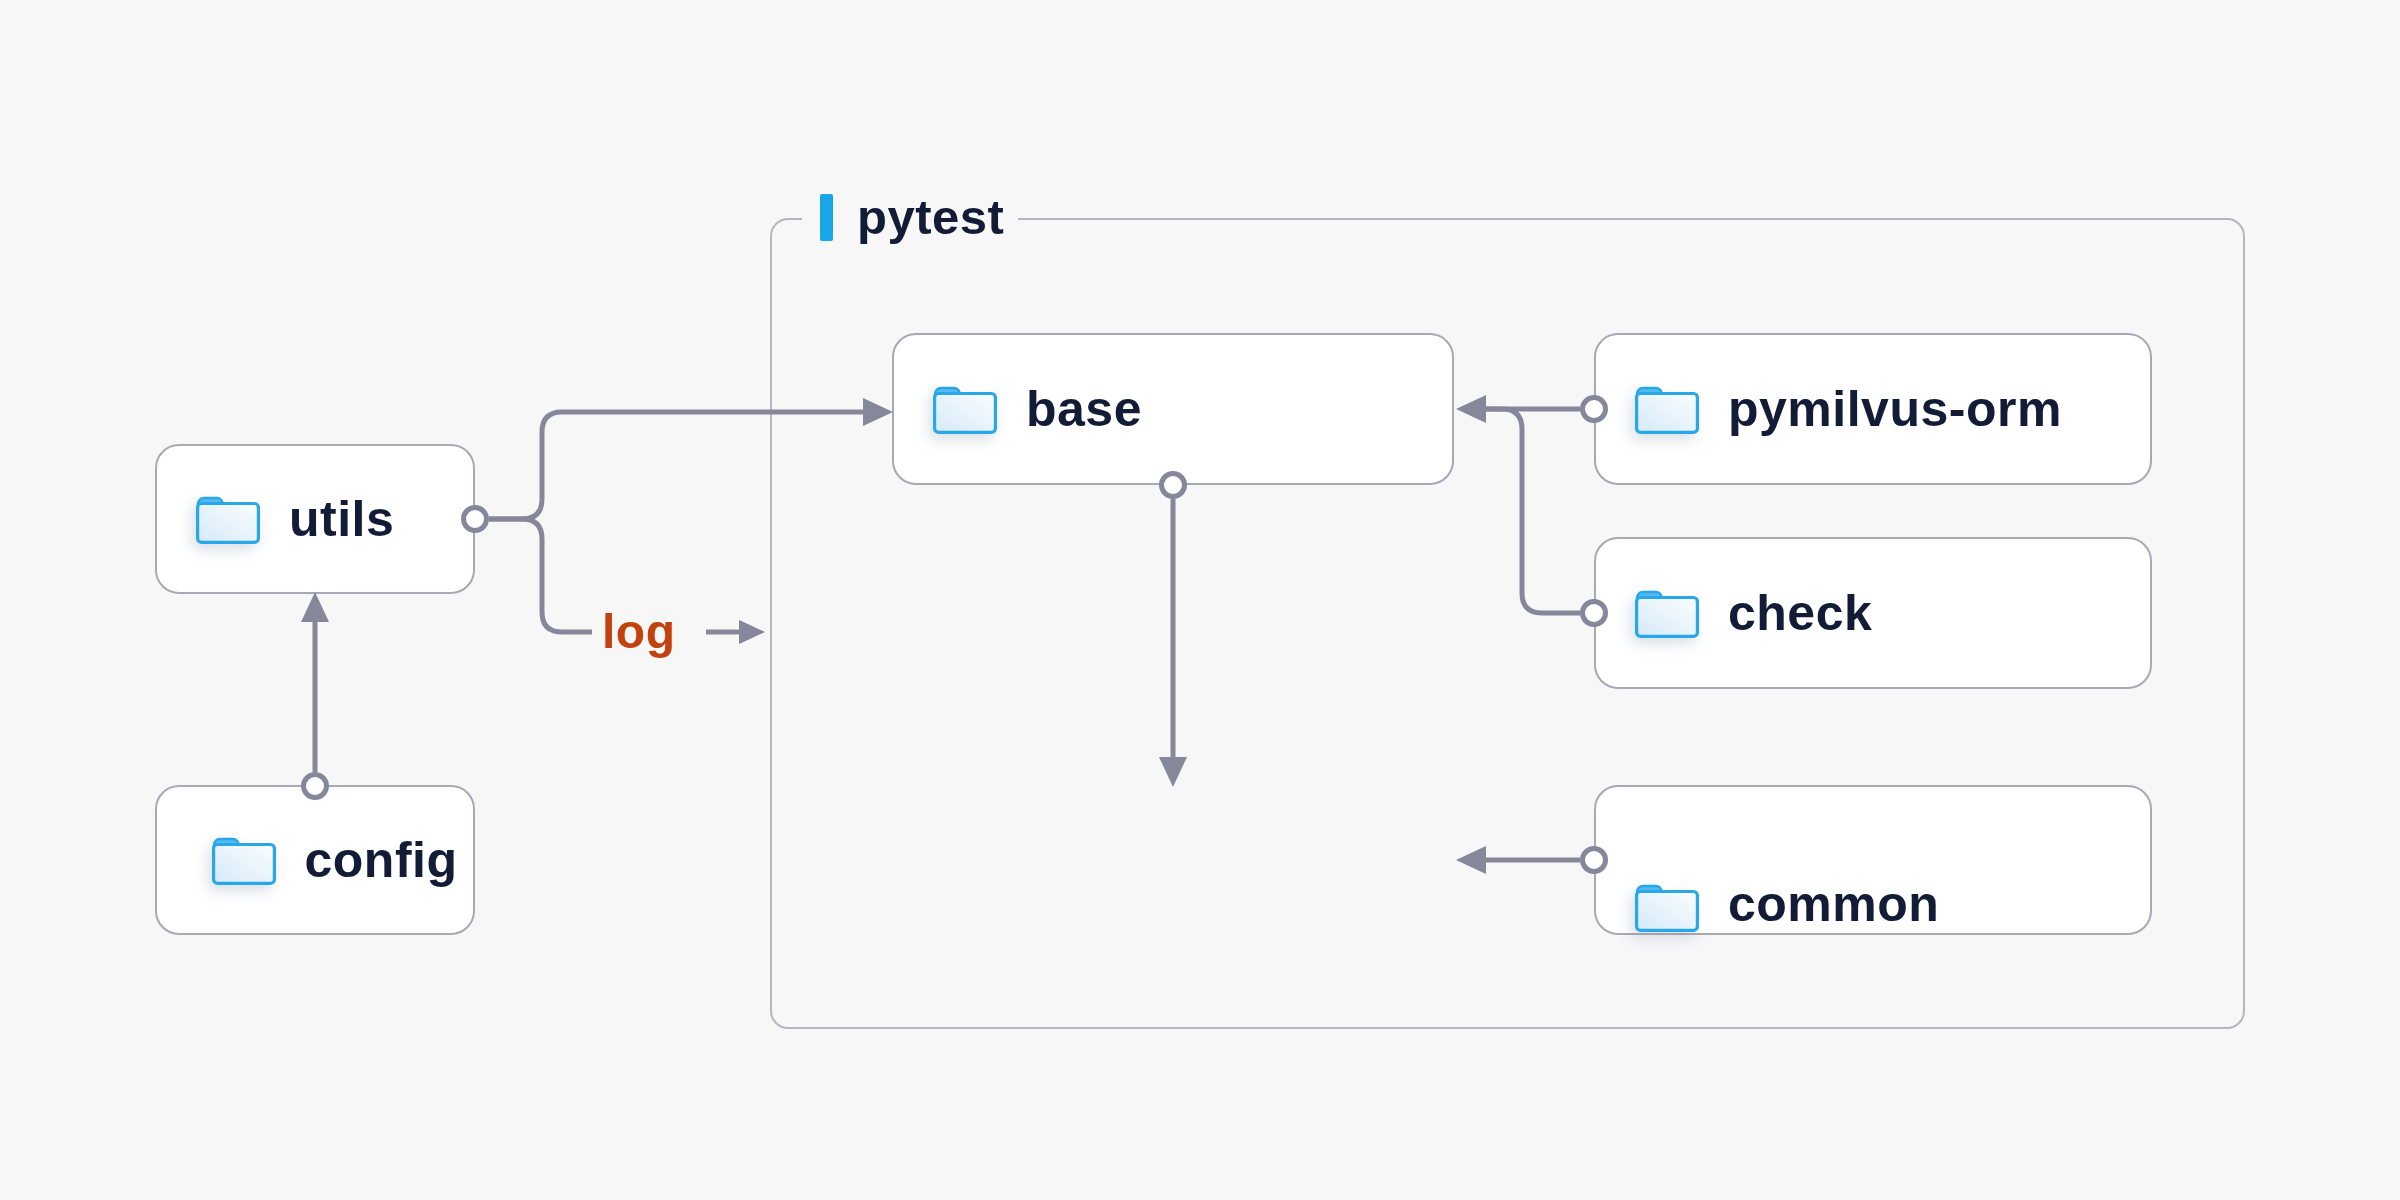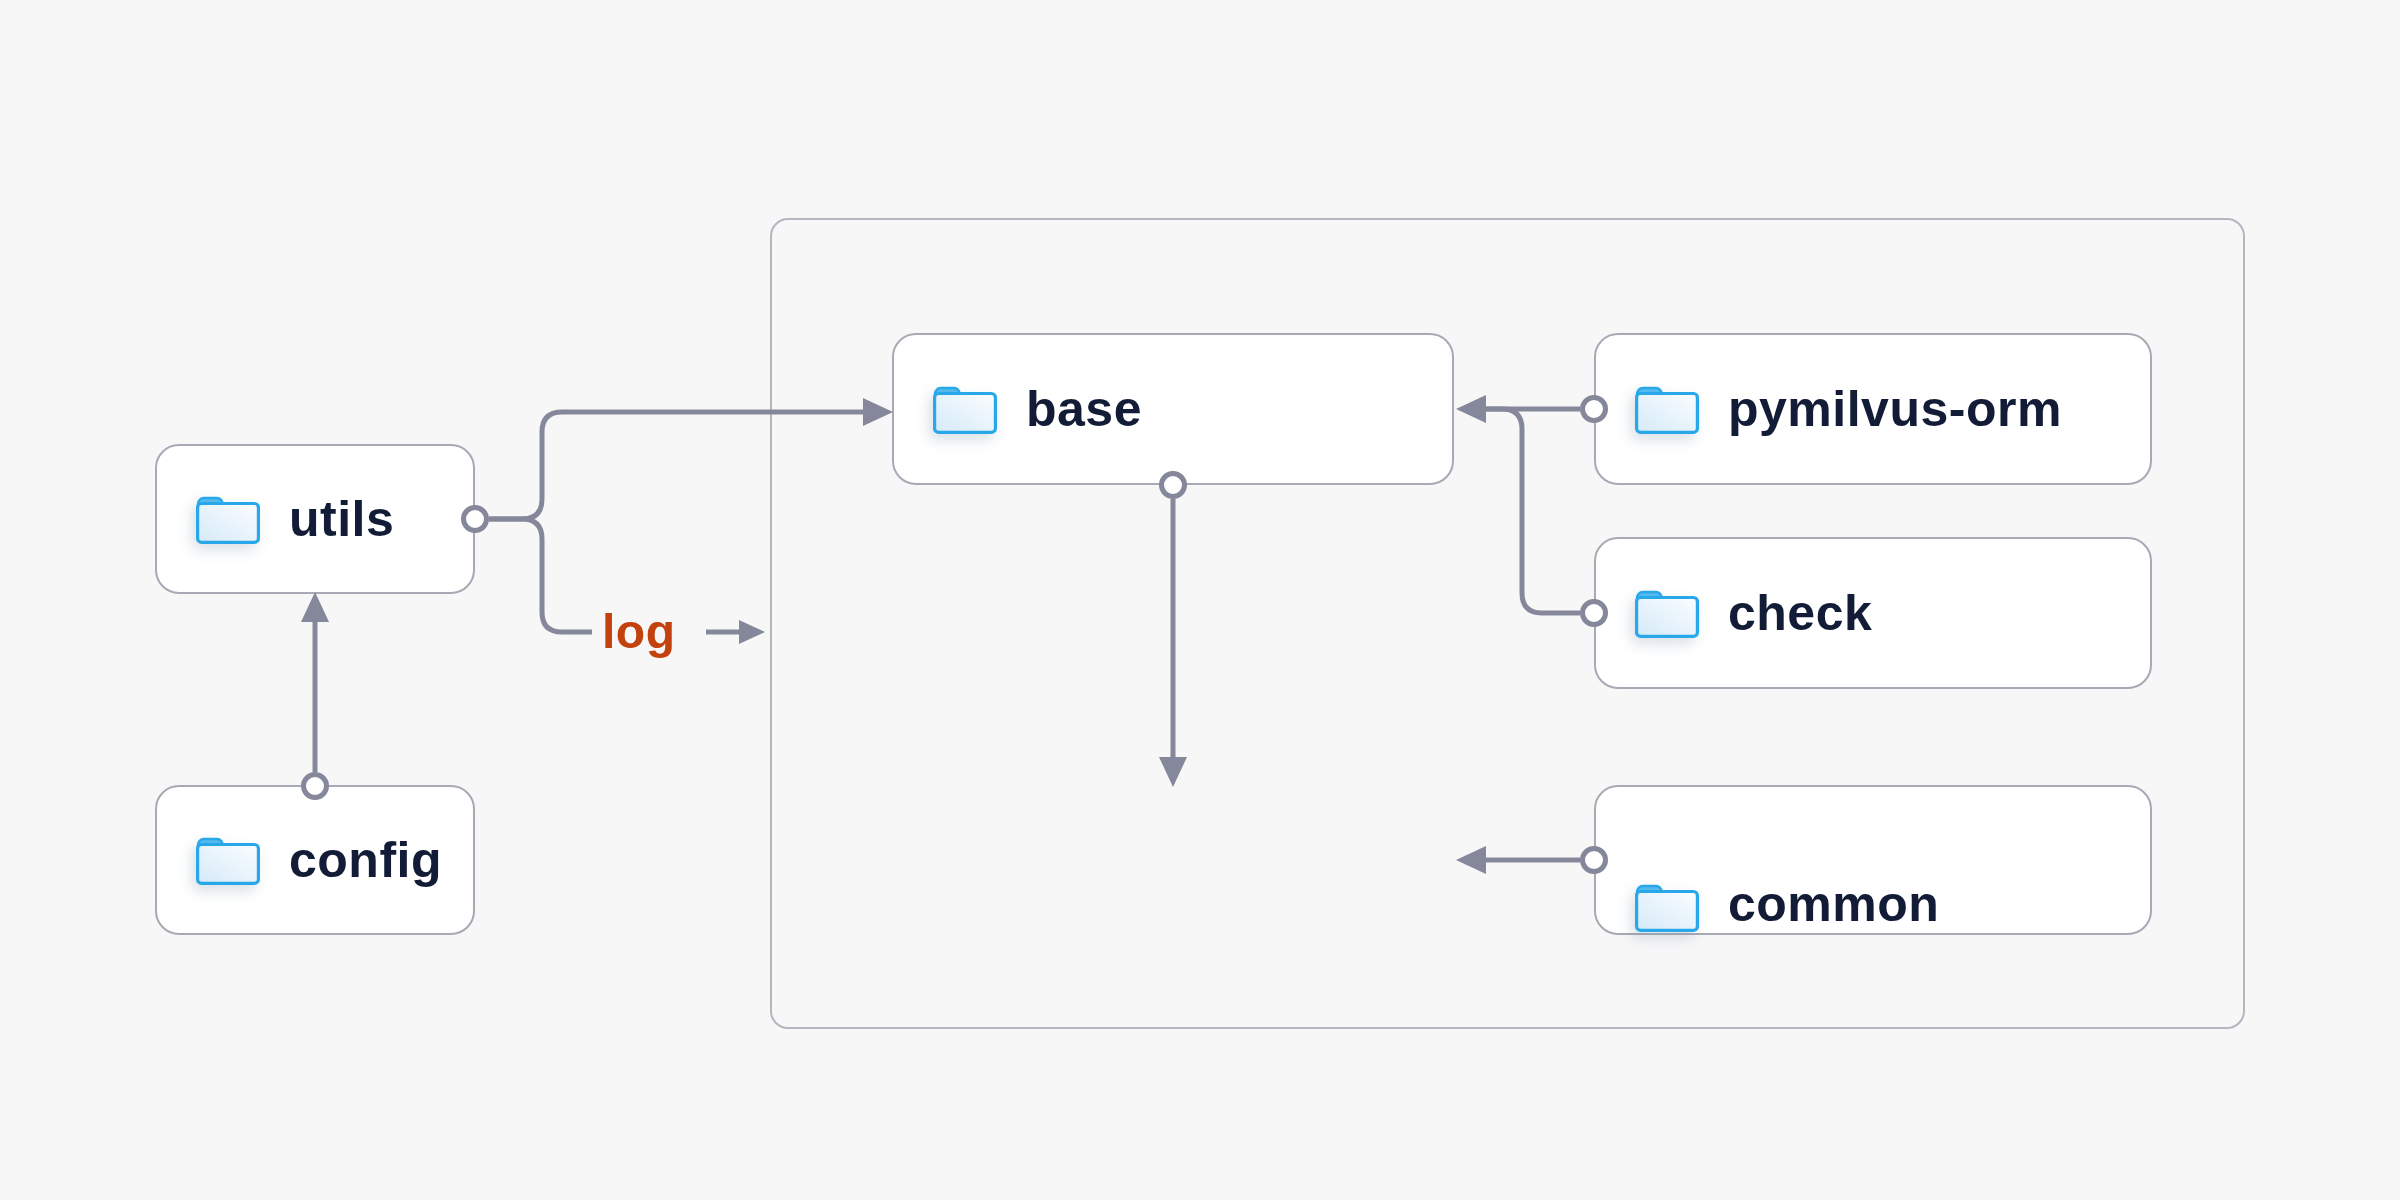--- a/index.html
+++ b/index.html
@@ -18,21 +18,21 @@
   }
   .group-bar{width:13px;height:47px;background:#17a7e8;border-radius:2px;}
   .group-title{font-size:49px;font-weight:700;color:#121c36;letter-spacing:.5px;}
   
   .node{
     position:absolute;background:#ffffff;border:2.5px solid #a7a9b4;border-radius:24px;
     display:flex;align-items:center;padding-left:38px;gap:28px;z-index:1;box-sizing:border-box;
   }
   .node-label{font-size:50px;font-weight:700;color:#121c36;letter-spacing:.5px;}
   .n-utils     {left:155px; top:444px; width:320px; height:150px;}
-  .n-config    {left:155px; top:785px; width:320px; height:150px;}
+  .n-config    {left:155px; top:785px; width:320px; height:150px;justify-content:center;}
   .n-base      {left:892px; top:333px; width:562px; height:152px;}
   .n-testcases {left:892px; top:785px; width:562px; height:150px;}
   .n-pymilvus  {left:1594px;top:333px; width:558px; height:152px;text-align:center;}
   .n-check     {left:1594px;top:537px; width:558px; height:152px;}
   .n-common    {left:1594px;top:785px; width:558px; height:150px;align-items:flex-end;}
   .folder{filter:drop-shadow(-4px 6px 7px rgba(120,144,170,.28));flex:0 0 auto;}
   
   .edge-label{
     position:absolute;left:602px;top:604px;z-index:3;
     font-size:48px;font-weight:600;color:#c2410c;letter-spacing:.5px;
@@ -51,20 +51,24 @@
   <svg width="0" height="0" style="position:absolute" aria-hidden="true">
     <defs>
       <linearGradient id="fg" x1="1" y1="0" x2="0" y2="1">
         <stop offset="0" stop-color="#fbfdff"></stop>
         <stop offset="1" stop-color="#d5eaf8"></stop>
       </linearGradient>
     </defs>
   </svg>
 
   <div class="group"></div>
+  <div class="group-label">
+    <span class="group-bar"></span>
+    <span class="group-title">pytest</span>
+  </div>
 
   <div class="node n-utils">
     <svg class="folder" viewBox="0 0 66 52" width="66" height="52">
       <path d="M3 12 C3 7.5 5.5 5 9 5 H21.5 C24.5 5 26.3 6.3 27.3 9 L29.5 14.5 H3 Z" fill="#55b9ed" stroke="#29a8e9" stroke-width="2.5"></path>
       <rect x="2.6" y="10.5" width="60.8" height="38.9" rx="4" fill="url(#fg)" stroke="#29a8e9" stroke-width="3.2"></rect>
     </svg>
     <span class="node-label">utils</span>
   </div>
 
   <div class="node n-config">

